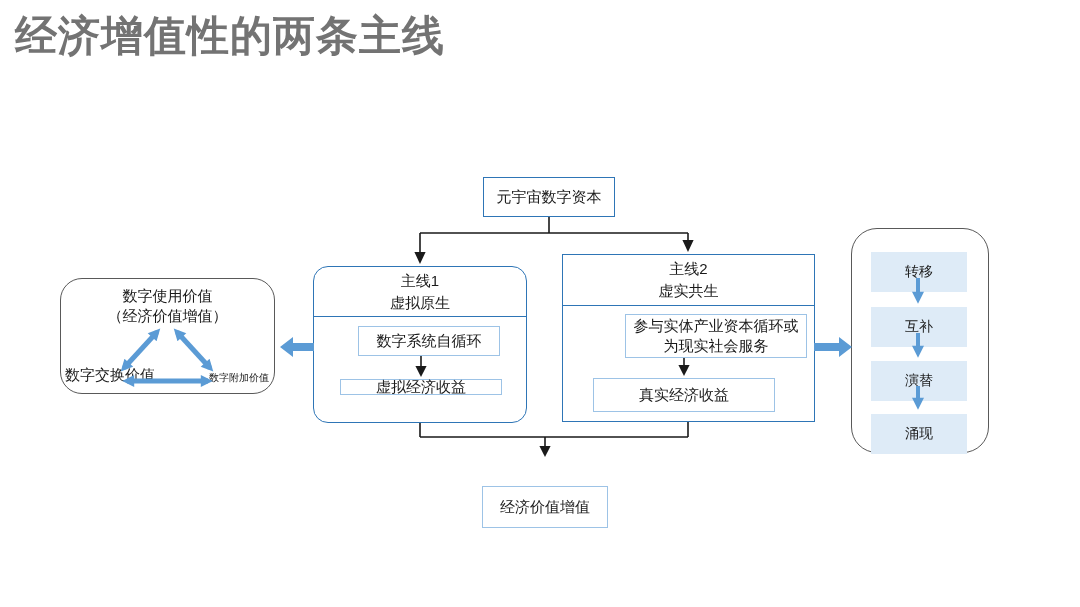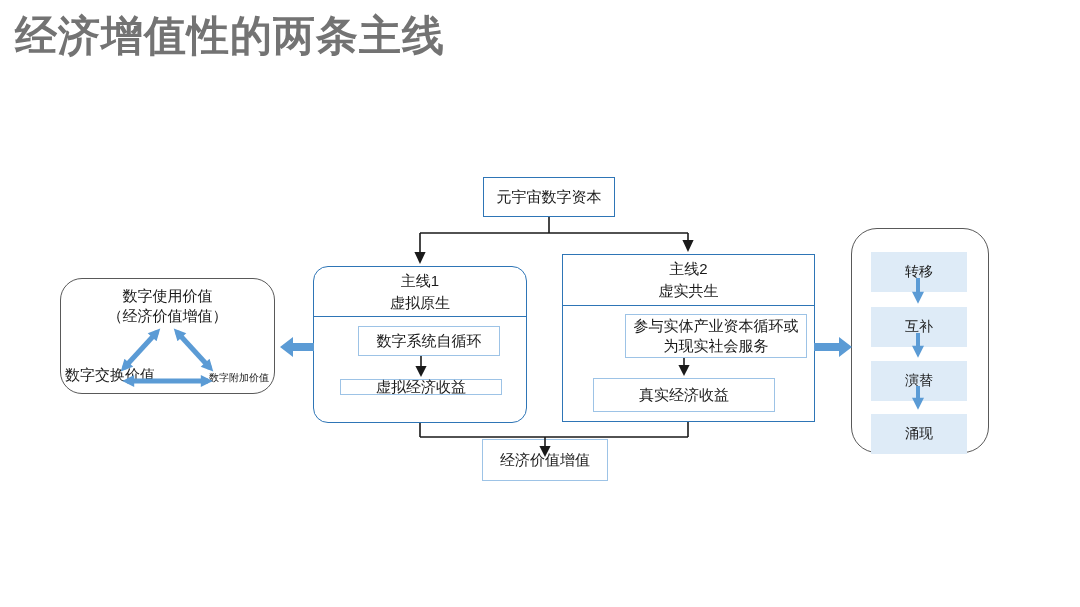--- a/index.html
+++ b/index.html
@@ -56,21 +56,21 @@
     </div>
   </div>
   <div class="box b-light" style="left:593px;top:314px;width:182px;height:44px;flex-direction:column;margin-left:32px;">
     <div>参与实体产业资本循环或</div>
     <div>为现实社会服务</div>
   </div>
   <div class="box b-light" style="left:593px;top:378px;width:182px;height:34px;">
     <span>真实经济收益</span>
   </div>
 
-  <div class="box b-light" style="left:482px;top:439px;width:126px;height:42px;">
+  <div class="box b-light" style="left:482px;top:486px;width:126px;height:42px;">
     <span>经济价值增值</span>
   </div>
 
   <div class="panel left" style="left:60px;top:278px;width:215px;height:116px;">
     <div class="lp-top">
       <div>数字使用价值</div>
       <div>（经济价值增值）</div>
     </div>
     <div class="lp-bl">数字交换价值</div>
     <div class="lp-br">数字附加价值</div>

